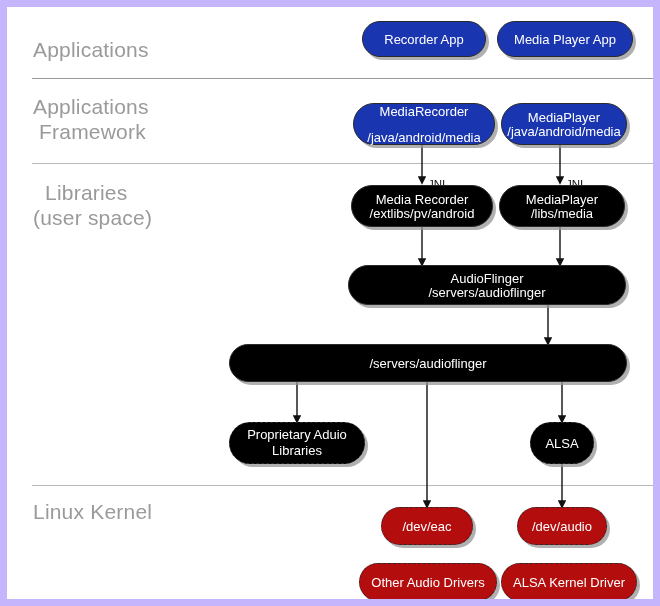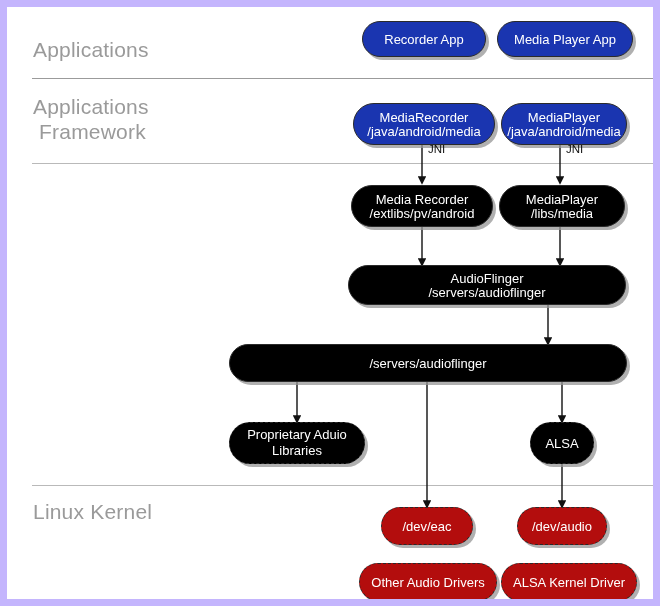--- a/index.html
+++ b/index.html
@@ -70,34 +70,37 @@
   .node.red { background: #b30d0d; }
   .node.dashed { border-style: dashed; border-width: 1.4px; border-color: #2a2a2a; }
   .node.twoline .title { line-height: 16px; white-space: normal; }
 
   .jni-label {
     position: absolute;
     color: #111111;
     font-size: 11.5px;
     line-height: 14px;
     white-space: nowrap;
+    margin-top: 35px;
   }
 </style>
 </head>
 <body>
 
 <div id="diagram">
 
   <div class="divider" style="left:25px; top:71px; width:623px;"></div>
   <div class="divider light" style="left:25px; top:156px; width:623px;"></div>
   <div class="divider light" style="left:25px; top:478px; width:623px;"></div>
 
   <div class="section-label" style="left:26px; top:30px;">Applications</div>
   <div class="section-label" style="left:26px; top:87px;">Applications
  Framework</div>
+  <div class="section-label" style="left:26px; top:173px;">  Libraries
+(user space)</div>
   <div class="section-label" style="left:26px; top:492px;">Linux Kernel</div>
 
   <svg class="wires" viewBox="0 0 660 606">
     <defs>
       <marker id="arrow" viewBox="0 0 10 10" refX="8" refY="5" markerWidth="6" markerHeight="6" orient="auto-start-reverse">
         <path d="M 0 0 L 10 5 L 0 10 z" fill="#111111"></path>
       </marker>
     </defs>
     <g stroke="#111111" stroke-width="1.4" fill="none">
 
@@ -121,21 +124,21 @@
     </g>
   </svg>
 
   <div class="node blue" style="left:355px; top:14px; width:124px; height:36px;">
     <span class="title">Recorder App</span>
   </div>
   <div class="node blue" style="left:490px; top:14px; width:136px; height:36px;">
     <span class="title">Media Player App</span>
   </div>
 
-  <div class="node blue" style="left:346px; top:96px; width:142px; height:42px;">
+  <div class="node blue" style="left:346px; top:96px; width:142px; height:42px;justify-content:space-between;">
     <span class="title">MediaRecorder</span>
     <span class="sub">/java/android/media</span>
   </div>
   <div class="node blue" style="left:494px; top:96px; width:126px; height:42px;">
     <span class="title">MediaPlayer</span>
     <span class="sub">/java/android/media</span>
   </div>
 
   <div class="jni-label" style="left:421px; top:135px;">JNI</div>
   <div class="jni-label" style="left:559px; top:135px;">JNI</div>

